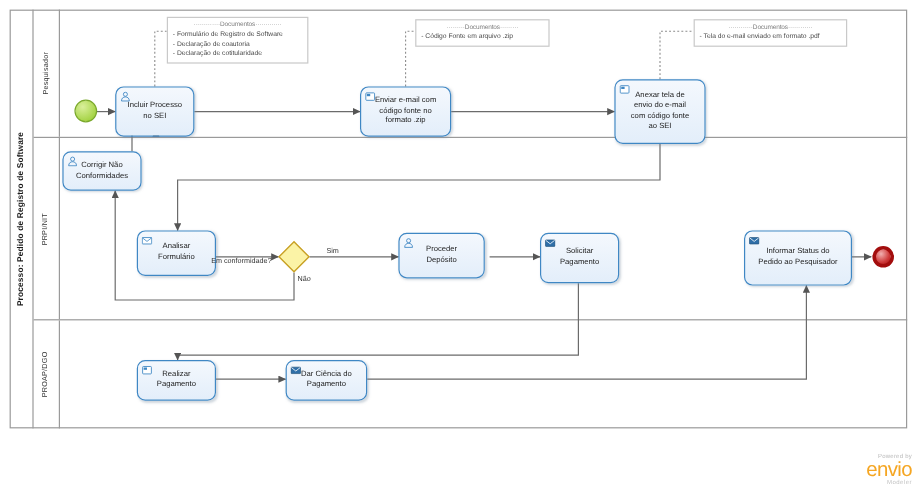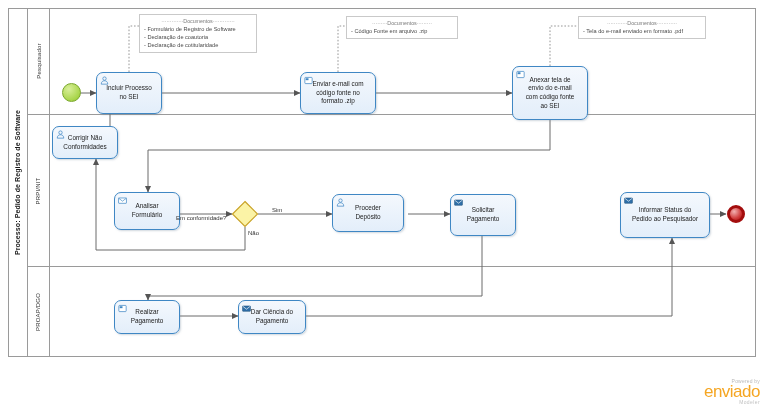--- a/index.html
+++ b/index.html
@@ -391,17 +391,17 @@
   </svg>
 
   <div class="conn-label" style="left:176px; top:215px;">Em conformidade?</div>
 
   <div class="conn-label" style="left:272px; top:207px;">Sim</div>
 
   <div class="conn-label" style="left:248px; top:230px;">Não</div>
 
   <div class="bizagi">
     <div class="powered">Powered by</div>
-    <div class="brand">enviado</div>
+    <div class="brand">envio</div>
     <div class="modeler">Modeler</div>
   </div>
 
 </div>
 
 </body></html>

